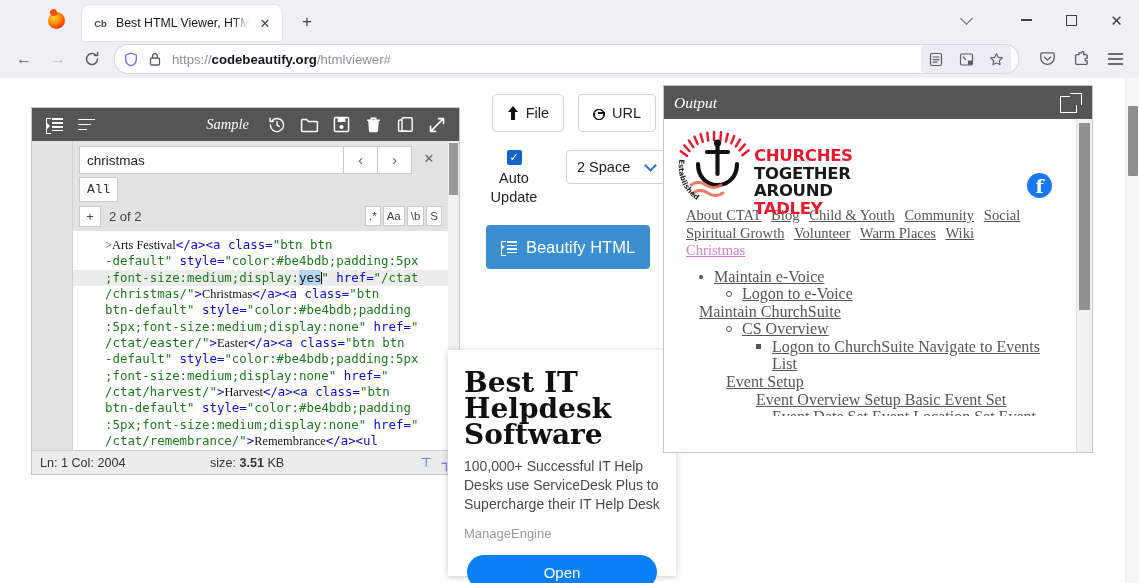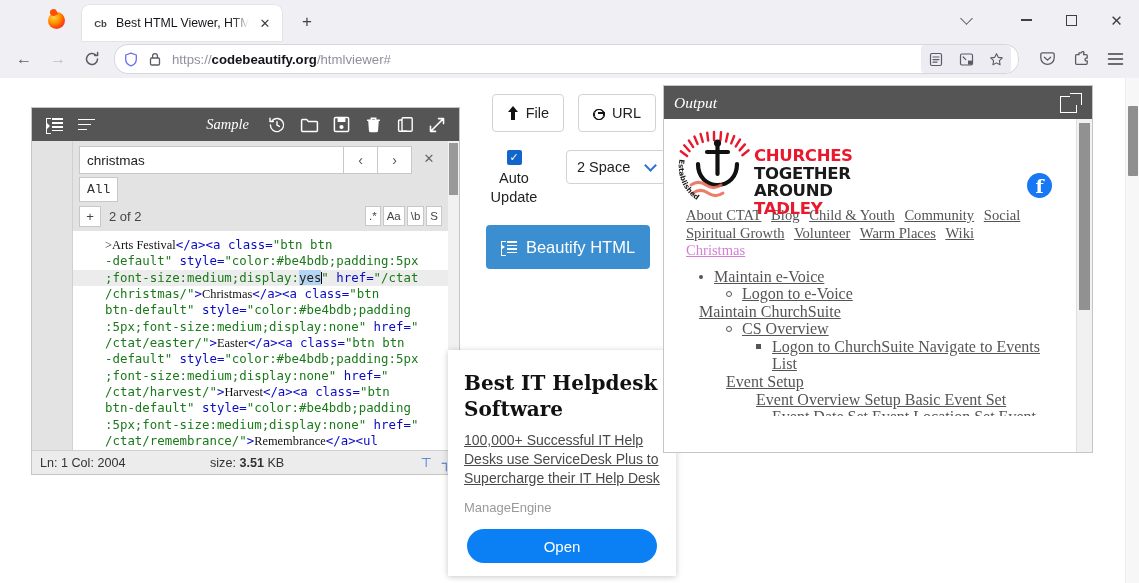--- a/index.html
+++ b/index.html
@@ -310,25 +310,25 @@
     padding: 12px 16px 0 16px;
   }
   .ad-choice {
     position:absolute; right:6px; top:3px; font-size:10px;
     color:#8bbcd8; border:none;
   }
   .adc-glyph{width:12px;height:11px;background:#b9dcef;position:relative;border-radius:1px;}
   .adc-glyph::after{content:"";position:absolute;left:3px;top:2px;border-left:5px solid #5a9fc4;border-top:3.5px solid transparent;border-bottom:3.5px solid transparent;}
   .ad-title {
     font-family: "DejaVu Serif", serif;
-    font-size: 20px; font-weight: 700; color: #111;
+    font-size: 28px; font-weight: 700; color: #111;
     line-height: 26px; margin-top: 8px;
   }
   .ad-desc {
-    font-size: 14px; color: #4a4a4a; line-height: 19px; margin-top: 9px; text-decoration: underline;
+    font-size: 14px; color: #4a4a4a; line-height: 19px; margin-top: 9px;
   }
   .ad-brand { font-size: 13px; color: #9a9a9a; margin-top: 12px;}
   .ad-open {
     margin: 14px auto 0 auto; width: 190px; height: 34px;
     background: #0b80f5; color:#fff; border-radius: 18px;
     display:flex;align-items:center;justify-content:center;font-size:15px;
   }
 
   
   .output-panel {

